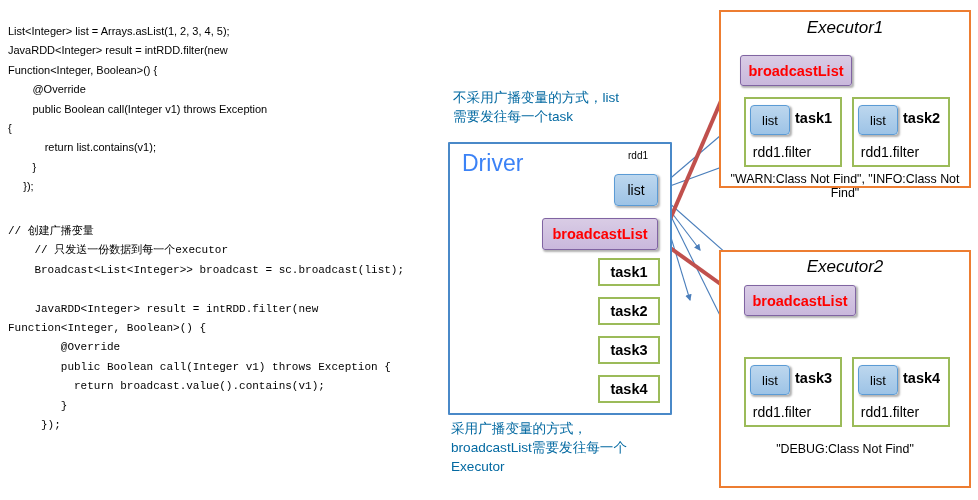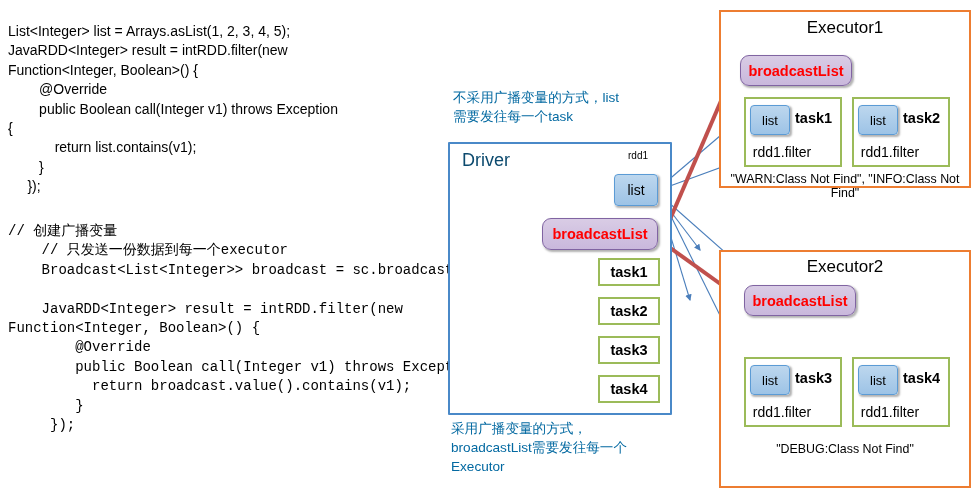--- a/index.html
+++ b/index.html
@@ -20,21 +20,21 @@
   #code-panel {
     position: absolute;
     left: 0; top: 0;
     width: 440px; height: 500px;
   }
   .code-block {
     position: absolute;
     left: 8px;
     width: 426px;
     font-family: "Liberation Sans", "DejaVu Sans", sans-serif;
-    font-size: 14px;
+    font-size: 11px;
     line-height: 19.4px;
     white-space: pre;
     color: #000;
   }
   #code-block-1 { top: 22px; }
   #code-block-2 { top: 222px; font-family: Liberation Mono, monospace; }
 
   
   .caption {
     position: absolute;
@@ -52,22 +52,22 @@
     left: 448px; top: 142px;
     width: 224px; height: 273px;
     border: 2.5px solid #4A89C8;
     background: #ffffff;
     box-sizing: border-box;
     border-radius: 1px;
   }
   #driver-title {
     position: absolute;
     left: 462px; top: 150px;
-    font-size: 18px;
-    color: #0c4a6e;
+    font-size: 23px;
+    color: #3b82f6;
   }
   #rdd1-label {
     position: absolute;
     left: 628px; top: 150px;
     font-size: 10px;
     color: #000000;
   }
 
   
   .list-box {
@@ -81,21 +81,21 @@
     display: flex;
     align-items: center;
     justify-content: center;
     box-shadow: 1.5px 1.5px 2px rgba(0,0,0,0.30);
   }
   .broadcast-box {
     position: absolute;
     background: linear-gradient(#D9CCE5, #C9B8DC);
     border: 1.4px solid #8064A2;
     box-sizing: border-box;
-    border-radius: 9px;
+    border-radius: 3px;
     color: #FF0000;
     font-size: 14.5px;
     font-weight: bold;
     display: flex;
     align-items: center;
     justify-content: center;
     box-shadow: 1.5px 1.5px 2px rgba(0,0,0,0.30);
   }
   .task-box {
     position: absolute;
@@ -128,20 +128,21 @@
   }
   #executor1-box { left: 719px; top: 10px; width: 252px; height: 178px; }
   #executor2-box { left: 719px; top: 250px; width: 252px; height: 238px; }
 
   .executor-title {
     position: absolute;
     width: 252px;
     text-align: center;
     font-size: 17px;
     color: #000;
+    font-style: italic;
   }
   #executor1-title { left: 719px; top: 18px; }
   #executor2-title { left: 719px; top: 257px; }
 
   #executor1-broadcast-box { left: 740px; top: 55px; width: 112px; height: 31px; }
   #executor2-broadcast-box { left: 744px; top: 285px; width: 112px; height: 31px; }
 
   
   .ex-task-cell {
     position: absolute;

